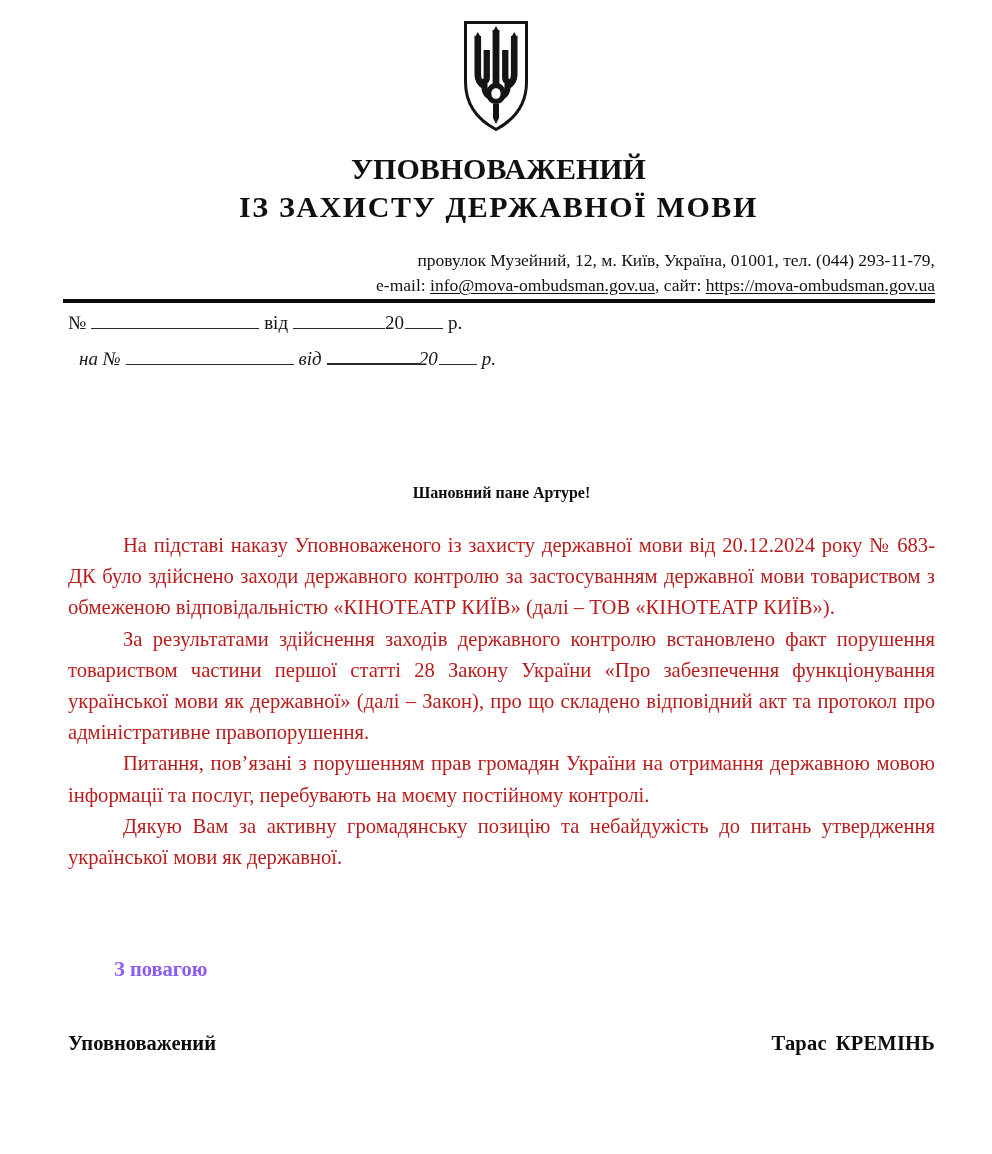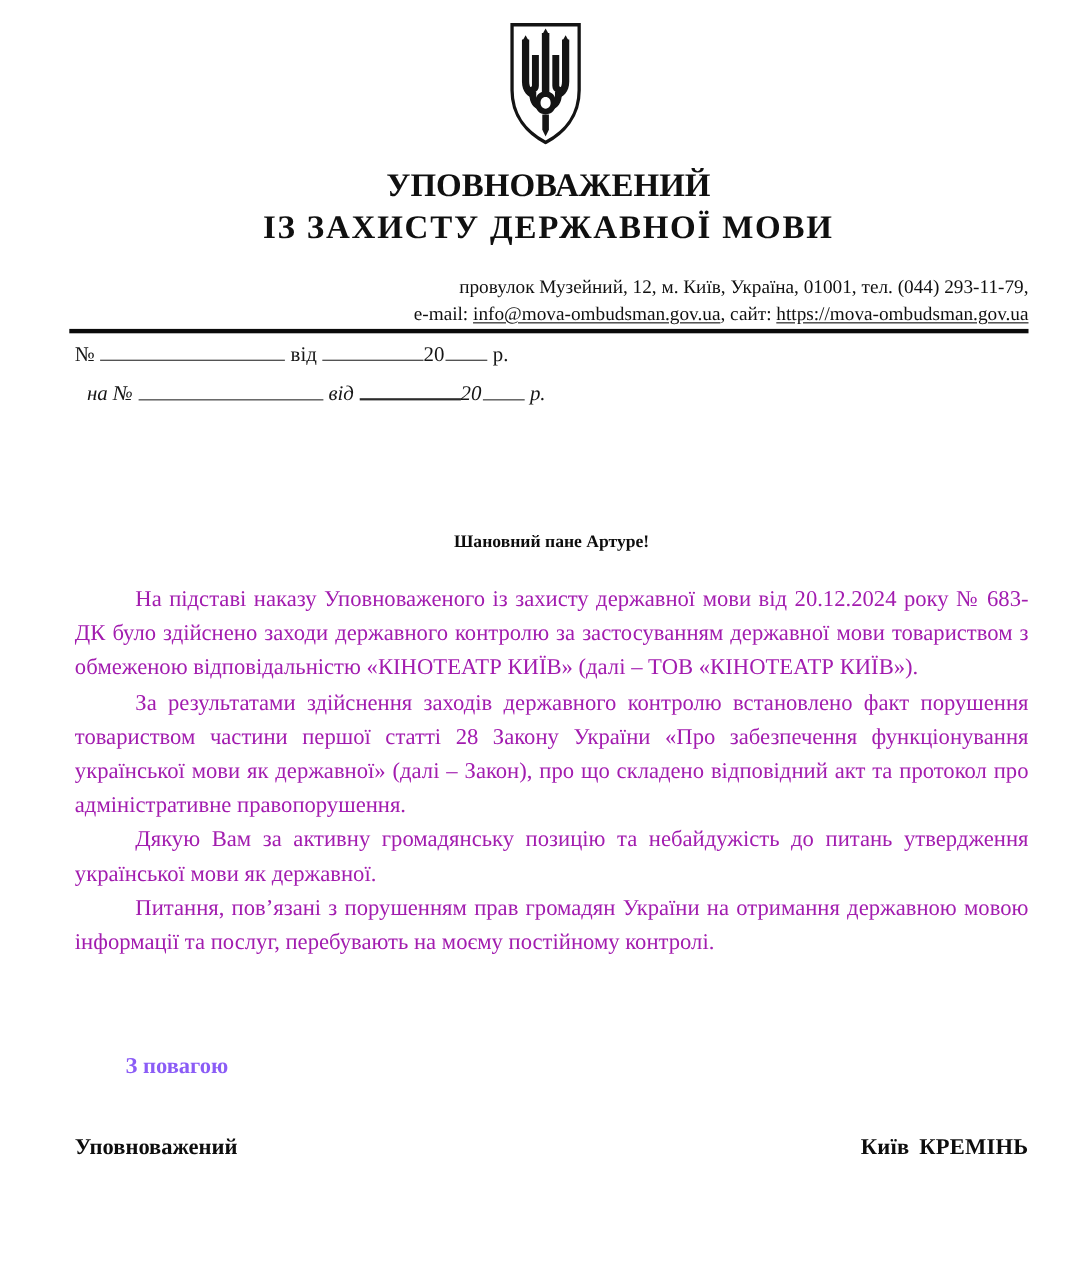--- a/index.html
+++ b/index.html
@@ -124,21 +124,21 @@
     margin: 0 0 22px 0;
     color: #0d0d0d;
   }
   .para {
     margin: 0;
     text-align: justify;
     text-justify: inter-word;
     text-indent: 55px;
     font-size: 20.6px;
     line-height: 31.2px;
-    color: #a21caf;
+    color: #b91c1c;
     hyphens: none;
   }
 
   
   .closing {
     position: absolute;
     left: 68px;
     top: 955px;
     width: 867px;
   }
@@ -230,26 +230,26 @@
       <span class="ref-label">20</span>
       <span class="rule w-short"></span>
       <span class="ref-label">р.</span>
     </div>
   </div>
 
   <div class="letter-body">
     <div class="salutation">Шановний пане Артуре!</div>
     <p class="para">На підставі наказу Уповноваженого із захисту державної мови від 20.12.2024 року № 683-ДК було здійснено заходи державного контролю за застосуванням державної мови товариством з обмеженою відповідальністю «КІНОТЕАТР КИЇВ» (далі – ТОВ «КІНОТЕАТР КИЇВ»).</p>
     <p class="para">За результатами здійснення заходів державного контролю встановлено факт порушення товариством частини першої статті 28 Закону України «Про забезпечення функціонування української мови як державної» (далі – Закон), про що складено відповідний акт та протокол про адміністративне правопорушення.</p>
+    <p class="para">Питання, пов’язані з порушенням прав громадян України на отримання державною мовою інформації та послуг, перебувають на моєму постійному контролі.</p>
     <p class="para">Дякую Вам за активну громадянську позицію та небайдужість до питань утвердження української мови як державної.</p>
-    <p class="para">Питання, пов’язані з порушенням прав громадян України на отримання державною мовою інформації та послуг, перебувають на моєму постійному контролі.</p>
   </div>
 
   <div class="closing">
     <div class="regards">З повагою</div>
   </div>
 
   <div class="signature-row">
     <span>Уповноважений</span>
-    <span class="sig-name"><span>Київ</span><span class="sp"></span><span>КРЕМІНЬ</span></span>
+    <span class="sig-name"><span>Тарас</span><span class="sp"></span><span>КРЕМІНЬ</span></span>
   </div>
 
 </div>
 
 </body></html>

